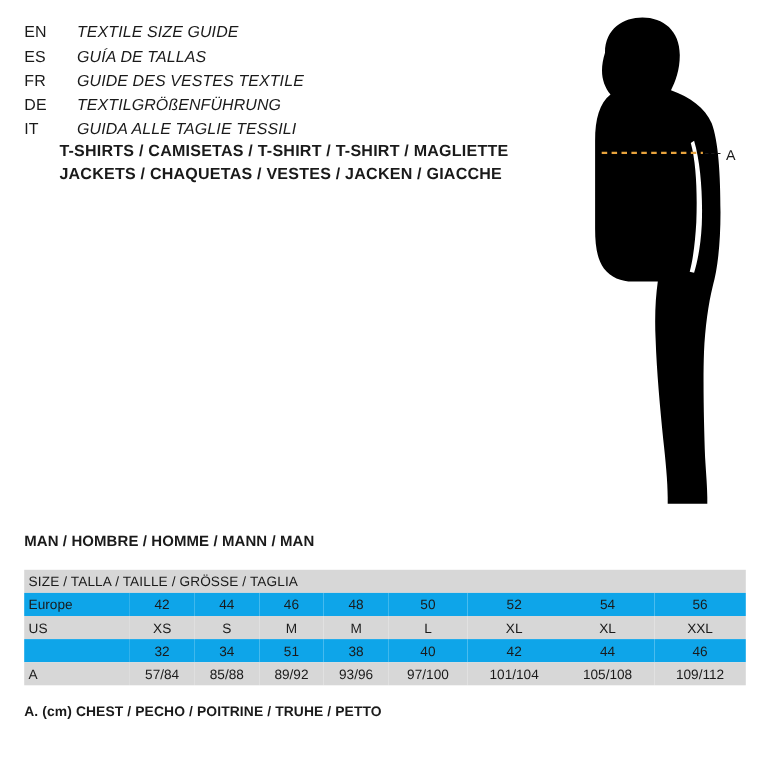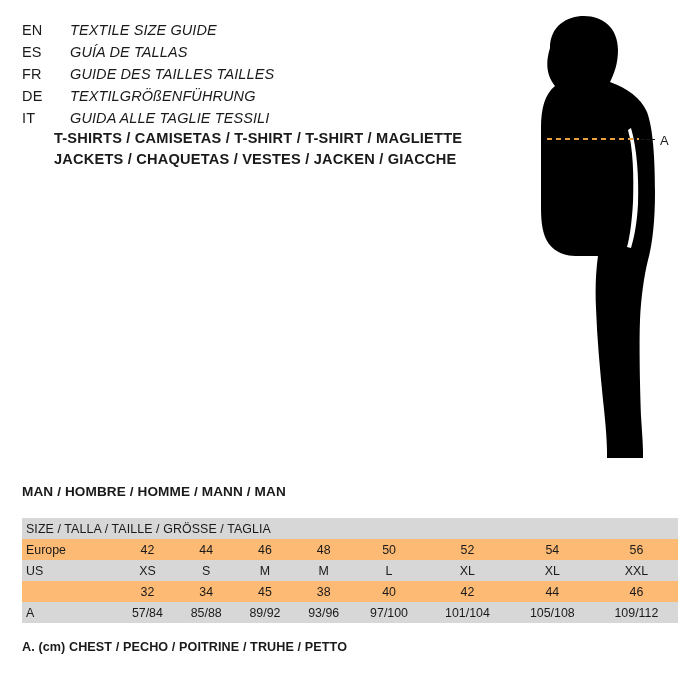--- a/index.html
+++ b/index.html
@@ -115,21 +115,21 @@
     font-weight: normal;
     text-align: center;
     vertical-align: middle;
   }
   table.size-table .hdr-row th {
     text-align: left;
     font-size: 12.4px;
     letter-spacing: 0.1px;
   }
   .row-band-dark { background: #d7d7d7; }
-  .row-band-light { background: #fdba74; }
+  .row-band-light { background: #0ea5e9; }
   .row-label {
     text-align: left !important;
     padding-left: 4px !important;
     width: 92px;
   }
   .hdr-cell { padding-left: 4px !important; }
 
   .footnote {
     position: absolute;
     left: 22px;
@@ -148,21 +148,21 @@
     <div class="lang-row">
       <span class="lang-code">EN</span>
       <span class="lang-title">TEXTILE SIZE GUIDE</span>
     </div>
     <div class="lang-row">
       <span class="lang-code">ES</span>
       <span class="lang-title">GUÍA DE TALLAS</span>
     </div>
     <div class="lang-row">
       <span class="lang-code">FR</span>
-      <span class="lang-title">GUIDE DES TAILLES TAILLES</span>
+      <span class="lang-title">GUIDE DES VESTES TEXTILE</span>
     </div>
     <div class="lang-row">
       <span class="lang-code">DE</span>
       <span class="lang-title">TEXTILGRÖßENFÜHRUNG</span>
     </div>
     <div class="lang-row">
       <span class="lang-code">IT</span>
       <span class="lang-title">GUIDA ALLE TAGLIE TESSILI</span>
     </div>
   </div>
@@ -248,21 +248,21 @@
       <td>M</td>
       <td>L</td>
       <td>XL</td>
       <td>XL</td>
       <td>XXL</td>
     </tr>
     <tr class="row-band-light">
       <td class="row-label"></td>
       <td>32</td>
       <td>34</td>
-      <td>45</td>
+      <td>51</td>
       <td>38</td>
       <td>40</td>
       <td>42</td>
       <td>44</td>
       <td>46</td>
     </tr>
     <tr class="row-band-dark">
       <td class="row-label">A</td>
       <td>57/84</td>
       <td>85/88</td>

